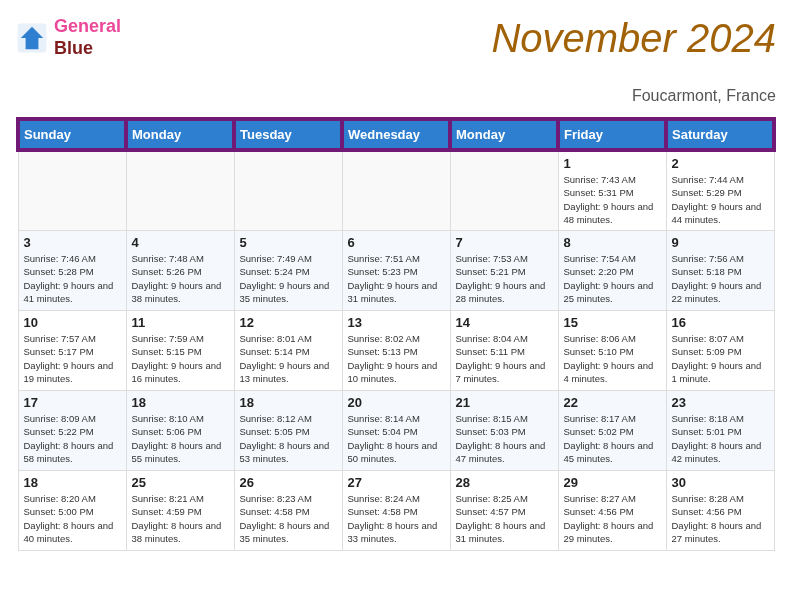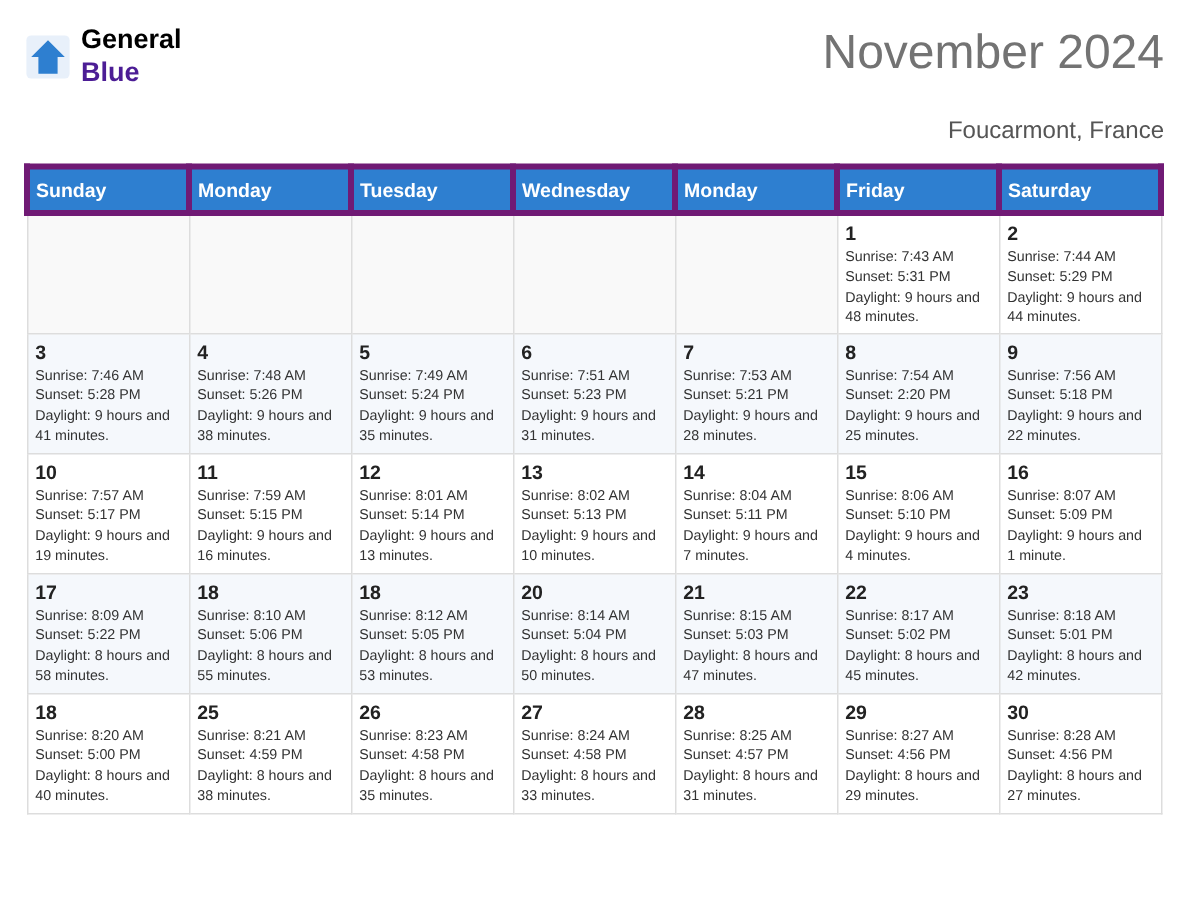--- a/index.html
+++ b/index.html
@@ -21,33 +21,34 @@
       align-items: center;
       gap: 6px;
     }
     .logo-text {
       font-size: 18px;
       font-weight: bold;
       color: #1a1a2e;
       line-height: 1.2;
     }
     .logo-text span {
-      color: #000000;
+      color: #ec4899;
     }
     .logo-icon {
       width: 32px;
       height: 32px;
     }
     .title-section {
       text-align: right;
     }
     .month-title {
-      font-size: 32px;
+      font-size: 40px;
       font-weight: 300;
-      color: #737373;
+      color: #a16207;
+      font-style: italic;
     }
     .location-title {
       font-size: 16px;
       color: #555;
       margin-top: 26px;
     }
     .calendar-table {
       width: 100%;
       border-collapse: collapse;
       table-layout: fixed;
@@ -93,21 +94,21 @@
 <body>
 
 <div class="header-section">
   <div class="logo">
     <svg class="logo-icon" viewBox="0 0 40 40" xmlns="http://www.w3.org/2000/svg">
       <rect x="2" y="2" width="36" height="36" rx="4" fill="#e8f0fa"></rect>
       <polygon points="20,6 34,20 28,20 28,34 12,34 12,20 6,20" fill="#2e7fd0"></polygon>
     </svg>
     <div class="logo-text">
       <div><span>General</span></div>
-      <div><span style="color:#4c1d95">Blue</span></div>
+      <div><span style="color:#7f1d1d">Blue</span></div>
     </div>
   </div>
   <div class="title-section">
     <div class="month-title">November 2024</div>
     <div class="location-title">Foucarmont, France</div>
   </div>
 </div>
 
 <table class="calendar-table">
   <thead>

